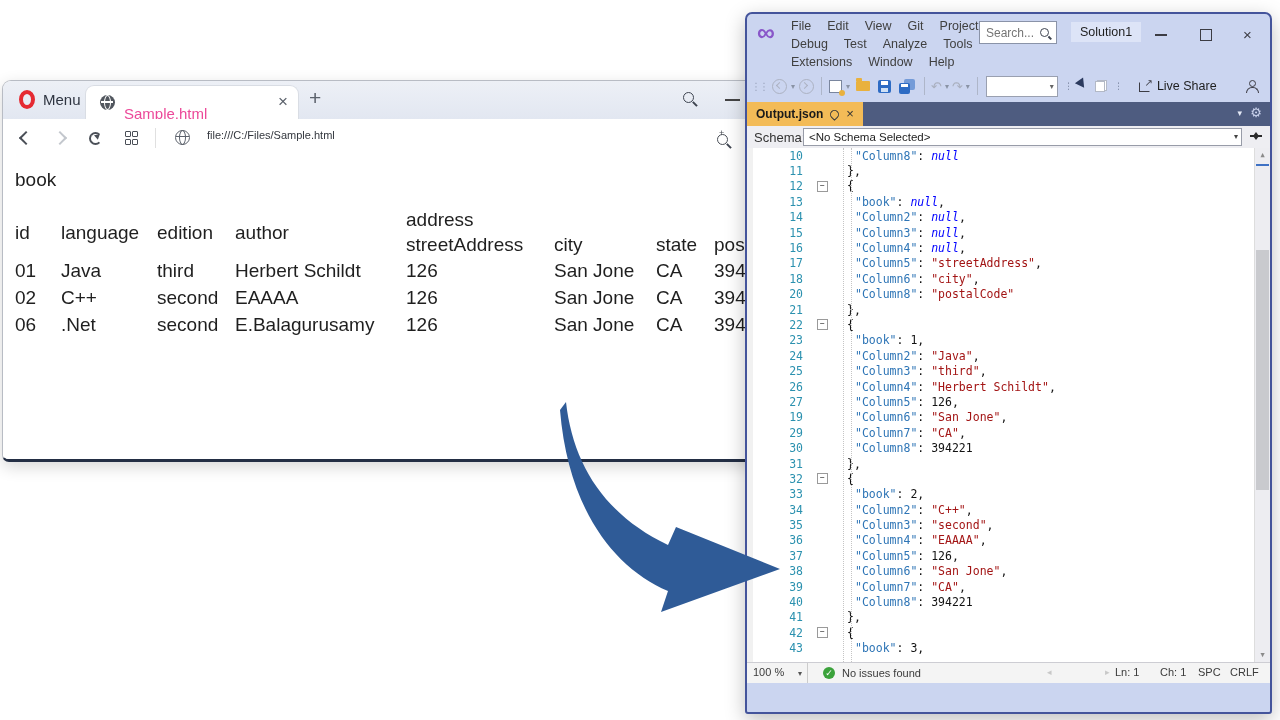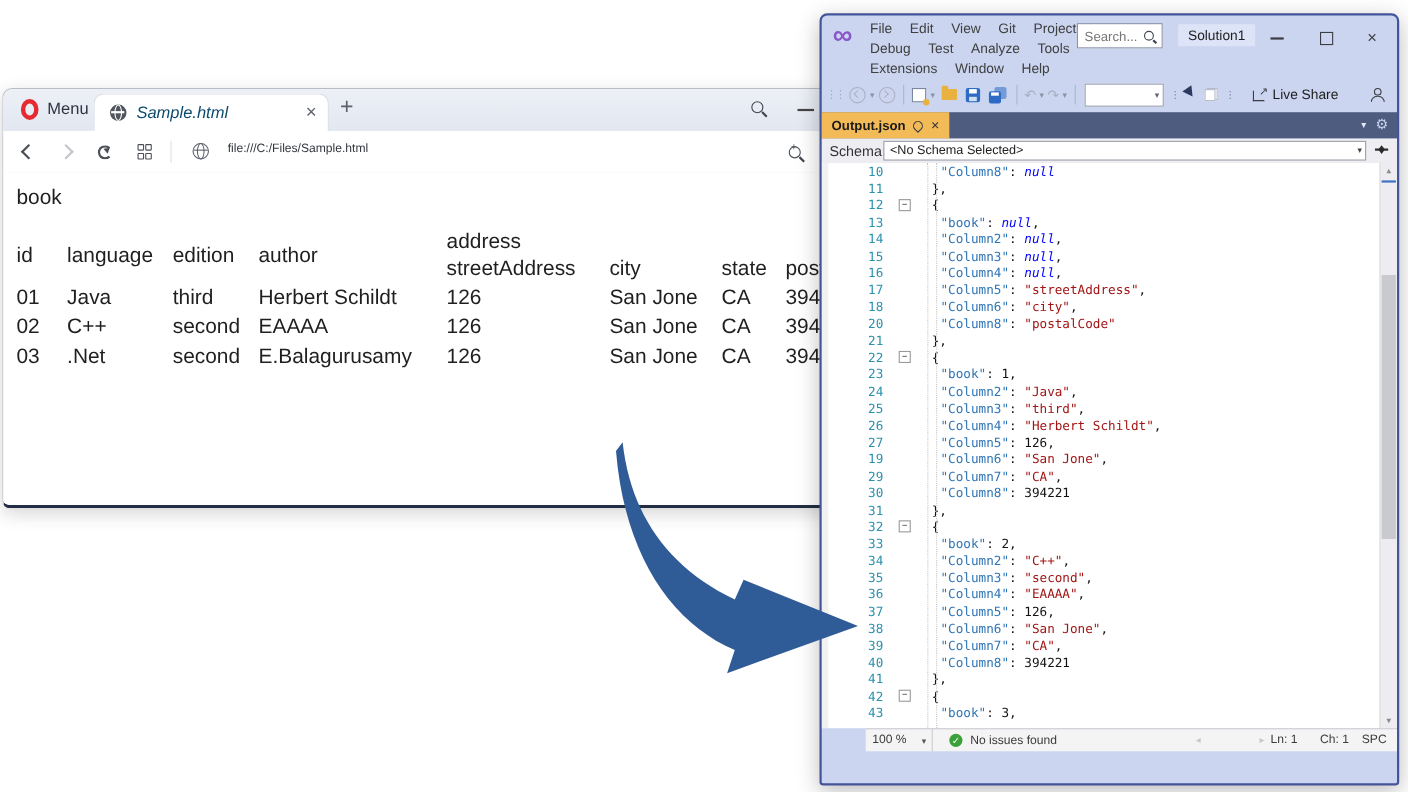--- a/index.html
+++ b/index.html
@@ -14,21 +14,21 @@
   .opera-logo{position:absolute;left:16px;top:9px;width:8px;height:11px;
     border:4px solid #E52A32;border-radius:50%;}
   .b-menu{position:absolute;left:40px;top:10px;font-size:15px;color:#2E3440;}
   .b-tab{position:absolute;left:82px;top:4px;width:212px;height:34px;background:#fff;
     border:1px solid #D9DDE4;border-bottom:none;border-radius:9px 9px 0 0;}
   .favicon{position:absolute;left:14px;top:9px;width:15px;height:15px;border-radius:50%;
     background:#51565E;}
   .favicon:before{content:"";position:absolute;left:4px;top:0px;width:5px;height:13px;
     border:1px solid #fff;border-radius:50%;}
   .favicon:after{content:"";position:absolute;left:1px;top:6px;width:12px;height:1.5px;background:#fff;}
-  .b-tab-title{position:absolute;left:38px;top:8px;font-size:15px;color:#0c4a6e;font-style:italic;}
+  .b-tab-title{position:absolute;left:38px;top:19px;font-size:15px;color:#ec4899;}
   .b-tab-close{position:absolute;right:10px;top:6px;font-size:17px;color:#5C626C;}
   .b-newtab{position:absolute;left:306px;top:5px;font-size:21px;color:#5C626C;}
   .mag{display:inline-block;width:9px;height:9px;border:1.8px solid #3E4450;border-radius:50%;position:relative;}
   .mag:after{content:"";position:absolute;width:6px;height:1.8px;background:#3E4450;
     transform:rotate(45deg);right:-5px;bottom:-3px;}
   .b-search{position:absolute;left:680px;top:11px;}
   .b-min{position:absolute;left:722px;top:18px;width:15px;height:2px;background:#444;}
   .b-addrbar{position:absolute;left:0;top:38px;right:0;height:38px;background:#fff;
     border-bottom:1px solid #ECECEC;}
   .chev{display:inline-block;width:8px;height:8px;border-left:2px solid #4A4F57;border-bottom:2px solid #4A4F57;}
@@ -152,21 +152,21 @@
   .guide{position:absolute;top:0;bottom:0;border-left:1px dotted #C5C5C5;}
   .guide.g1{left:96px;}
   .guide.g2{left:104px;}
   .vscroll{position:absolute;right:0;top:0;bottom:0;width:15px;background:#EDEDF1;border-left:1px solid #DDD;}
   .vscroll .up,.vscroll .down{position:absolute;left:0;right:0;height:14px;text-align:center;font-size:7px;color:#8A8A8A;line-height:14px;}
   .vscroll .up{top:0;}
   .vscroll .down{bottom:0;}
   .vscroll .mapline{position:absolute;left:1px;right:1px;top:16px;height:2px;background:#3E71C4;}
   .vscroll .thumb{position:absolute;left:1px;right:1px;top:102px;height:240px;background:#C9CACE;}
   
-  .vs-editfoot{position:absolute;left:0;top:648px;right:0;height:20px;background:#F4F4F4;border-top:1px solid #CDCDD3;font-size:11px;color:#3B3B3B;margin-left:40px;}
+  .vs-editfoot{position:absolute;left:0;top:648px;right:0;height:20px;background:#F4F4F4;border-top:1px solid #CDCDD3;font-size:11px;color:#3B3B3B;}
   .zoombox{position:absolute;left:0;top:0;width:54px;height:100%;border-right:1px solid #CCC;line-height:19px;padding-left:6px;}
   .zoombox em{position:absolute;right:5px;top:1px;font-style:normal;font-size:8px;color:#555;}
   .health{position:absolute;left:76px;top:0;height:100%;display:flex;align-items:center;gap:7px;}
   .okdot{display:inline-block;width:12px;height:12px;border-radius:50%;background:#3BA23B;color:#fff;font-size:9px;line-height:12px;text-align:center;}
   .hs-left{position:absolute;left:300px;top:4px;font-size:9px;color:#C8C8C8;}
   .hs-right{position:absolute;left:358px;top:4px;font-size:9px;color:#C8C8C8;}
   .ef-ln{position:absolute;left:368px;top:3px;}
   .ef-ch{position:absolute;left:413px;top:3px;}
   .ef-spc{position:absolute;left:451px;top:3px;}
   .ef-eol{position:absolute;left:483px;top:3px;}
@@ -259,21 +259,21 @@
               <td>02</td>
               <td>C++</td>
               <td>second</td>
               <td>EAAAA</td>
               <td>126</td>
               <td>San Jone</td>
               <td>CA</td>
               <td>394221</td>
             </tr>
             <tr>
-              <td>03</td>
+              <td>06</td>
               <td>.Net</td>
               <td>second</td>
               <td>E.Balagurusamy</td>
               <td>126</td>
               <td>San Jone</td>
               <td>CA</td>
               <td>394221</td>
             </tr>
           </tbody>
         </table>

